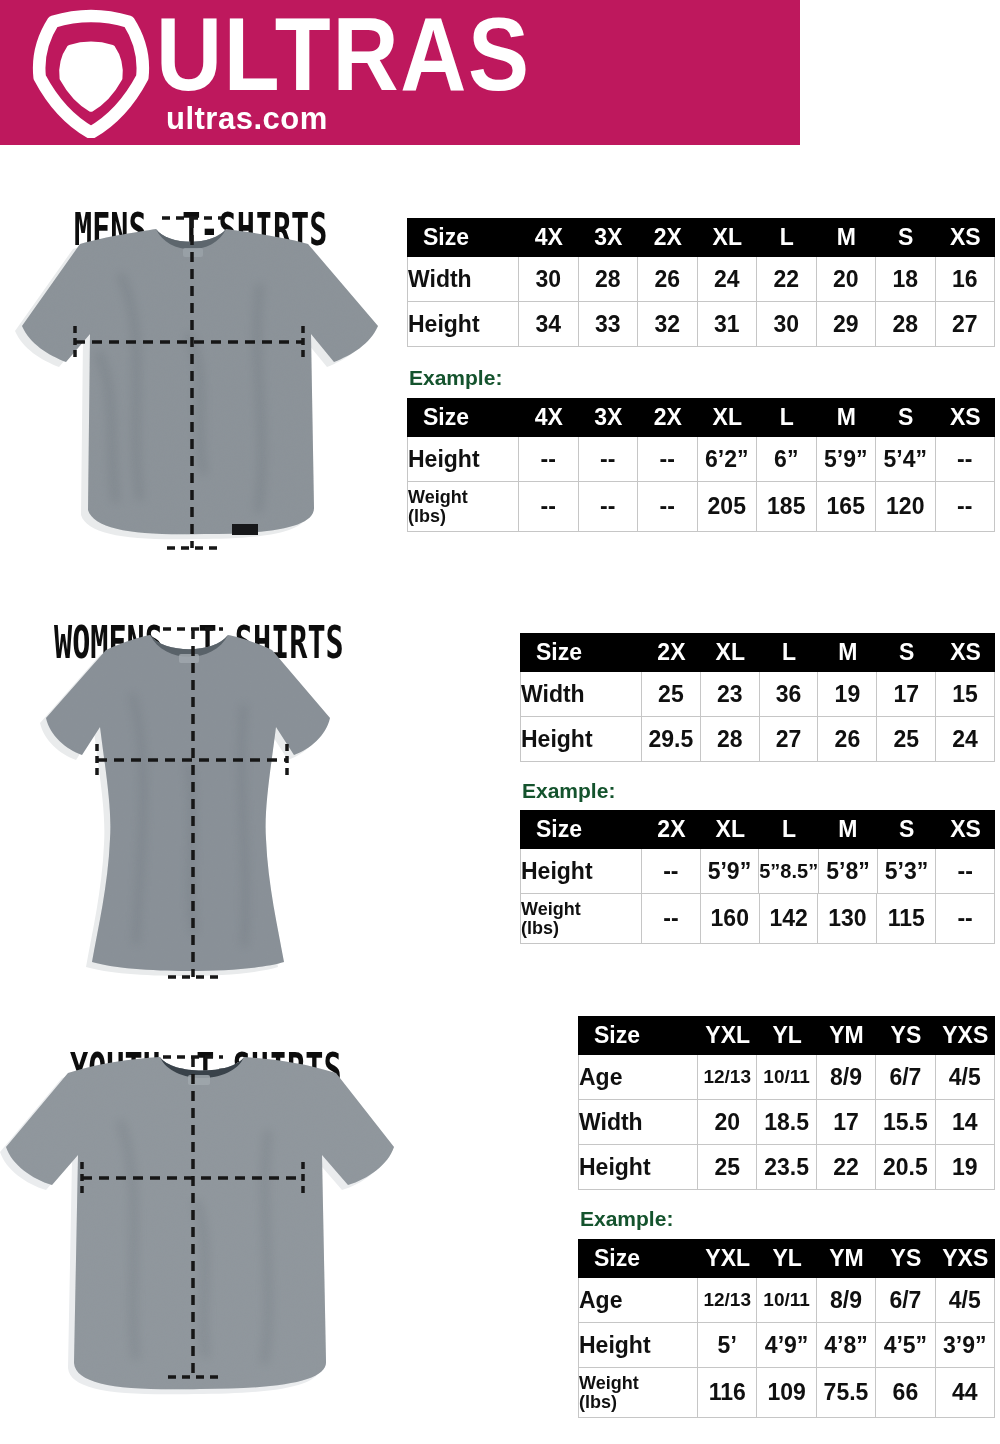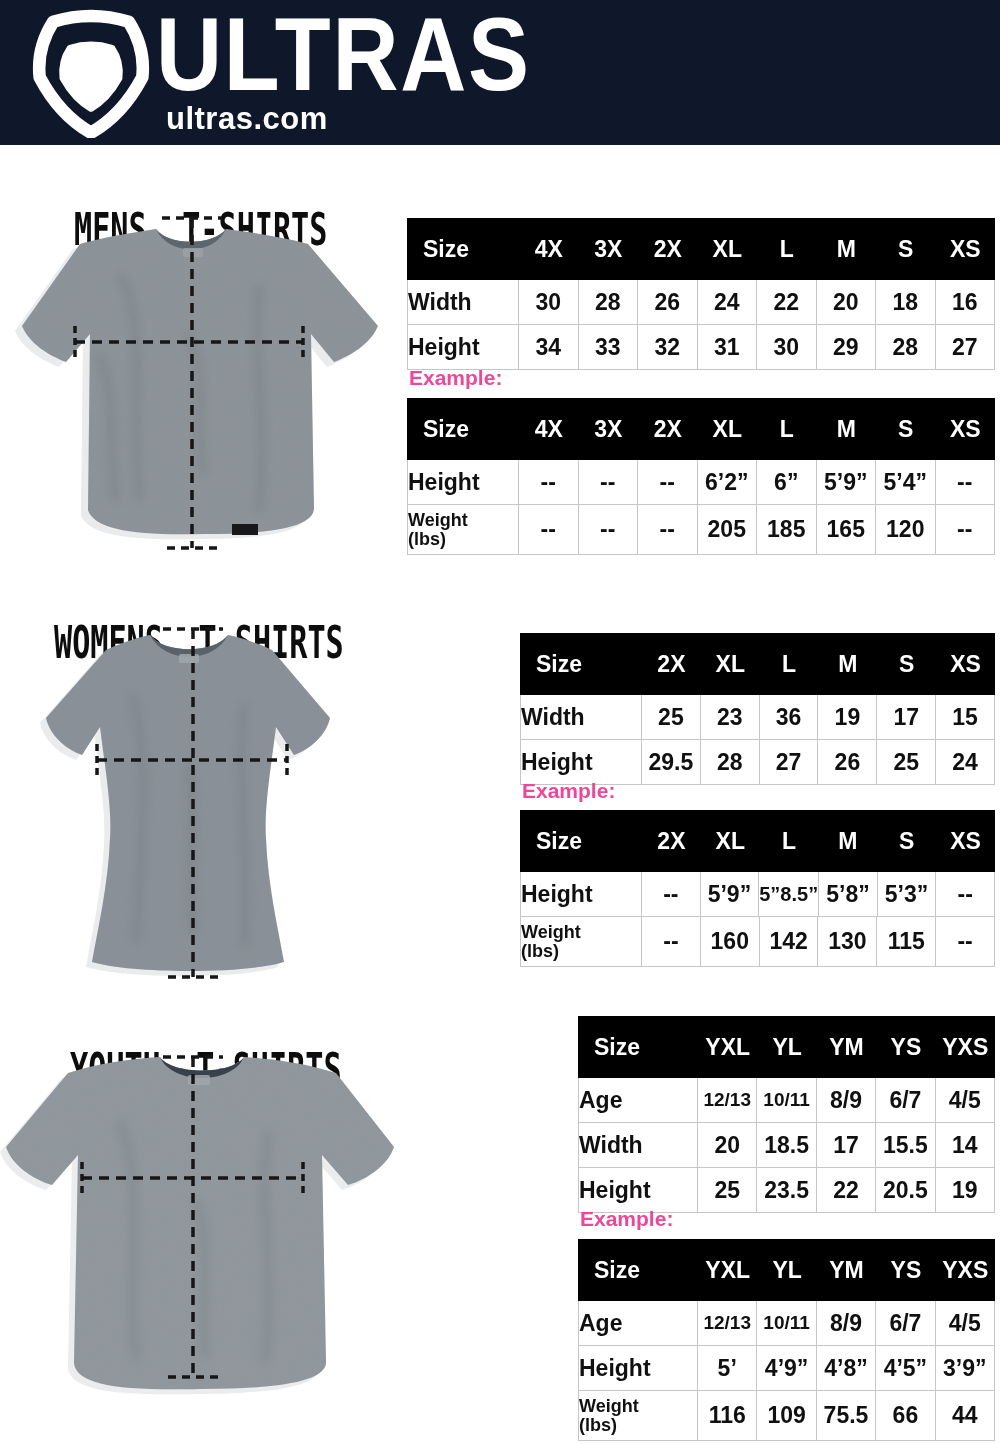--- a/index.html
+++ b/index.html
@@ -1,20 +1,20 @@
 <!DOCTYPE html>
 <html><head>
 <meta charset="utf-8">
 <style>
   html,body{margin:0;padding:0;background:#ffffff;}
   .page{position:relative;width:1000px;height:1444px;background:#ffffff;overflow:hidden;
         font-family:"Liberation Sans",sans-serif;}
 
   
-  .site-header{position:absolute;left:0;top:0;width:1000px;height:145px;background:#0f172a;}
+  .site-header{position:absolute;left:0;top:0;width:800px;height:145px;background:#be185d;}
   .logo{position:absolute;left:28px;top:6px;width:126px;height:132px;}
   .brand{position:absolute;left:156px;top:2px;color:#ffffff;font-weight:bold;font-size:104px;
          line-height:1;letter-spacing:2px;transform:scaleX(0.88);transform-origin:left top;white-space:nowrap;}
   .site{position:absolute;left:166px;top:101px;color:#ffffff;font-size:31px;font-weight:700;letter-spacing:.5px;}
 
   
   .sec-title{position:absolute;color:#0d0d0d;font-weight:bold;font-size:45px;line-height:1;
              font-family:"DejaVu Sans Mono",monospace;white-space:nowrap;word-spacing:26px;
              transform:scaleX(0.67);transform-origin:left top;}
   #mens-title{left:74px;top:170px;}
@@ -29,37 +29,37 @@
 
   
   .tbl{position:absolute;background:#ffffff;}
   #mens-table1,#mens-table2{left:407px;width:588px;}
   #mens-table1{top:218px;} #mens-table2{top:398px;}
   #womens-table1,#womens-table2{left:520px;width:475px;}
   #womens-table1{top:633px;} #womens-table2{top:810px;}
   #youth-table1,#youth-table2{left:578px;width:417px;}
   #youth-table1{top:1016px;} #youth-table2{top:1239px;}
 
-  .t-head{display:grid;height:62px;background:#000000;color:#ffffff;align-items:center;}
+  .t-head{display:grid;height:39px;background:#000000;color:#ffffff;align-items:center;}
   .t-row{display:grid;background:#ffffff;color:#101010;height:45px;}
   .t-mens .t-head,.t-mens .t-row{grid-template-columns:112px repeat(8,1fr);}
   .t-womens .t-head,.t-womens .t-row{grid-template-columns:122px repeat(6,1fr);}
   .t-youth .t-head,.t-youth .t-row{grid-template-columns:120px repeat(5,1fr);}
 
   .t-hc{font-weight:bold;font-size:23px;text-align:center;}
   .t-hc.t-label{text-align:left;padding-left:16px;}
   .t-c{display:flex;align-items:center;justify-content:center;font-weight:bold;font-size:23px;
        border-right:1px solid #c6c6c6;border-bottom:1px solid #c6c6c6;height:100%;box-sizing:border-box;}
   .t-row .t-c:first-child{border-left:1px solid #c6c6c6;}
   .t-c.t-label{justify-content:flex-start;}
   .t-c.md{font-size:19px;}
   .t-c.sm{font-size:20px;}
   .t-c.wrap{font-size:18px;line-height:1.05;white-space:pre-line;}
 
-  .example{position:absolute;font-weight:bold;font-size:21px;color:#ec4899;}
+  .example{position:absolute;font-weight:bold;font-size:21px;color:#14532d;}
   #mens-example{left:409px;top:366px;}
   #womens-example{left:522px;top:779px;}
   #youth-example{left:580px;top:1207px;}
 </style>
 </head>
 <body>
 
 <div class="page">
 
   <header class="site-header">

